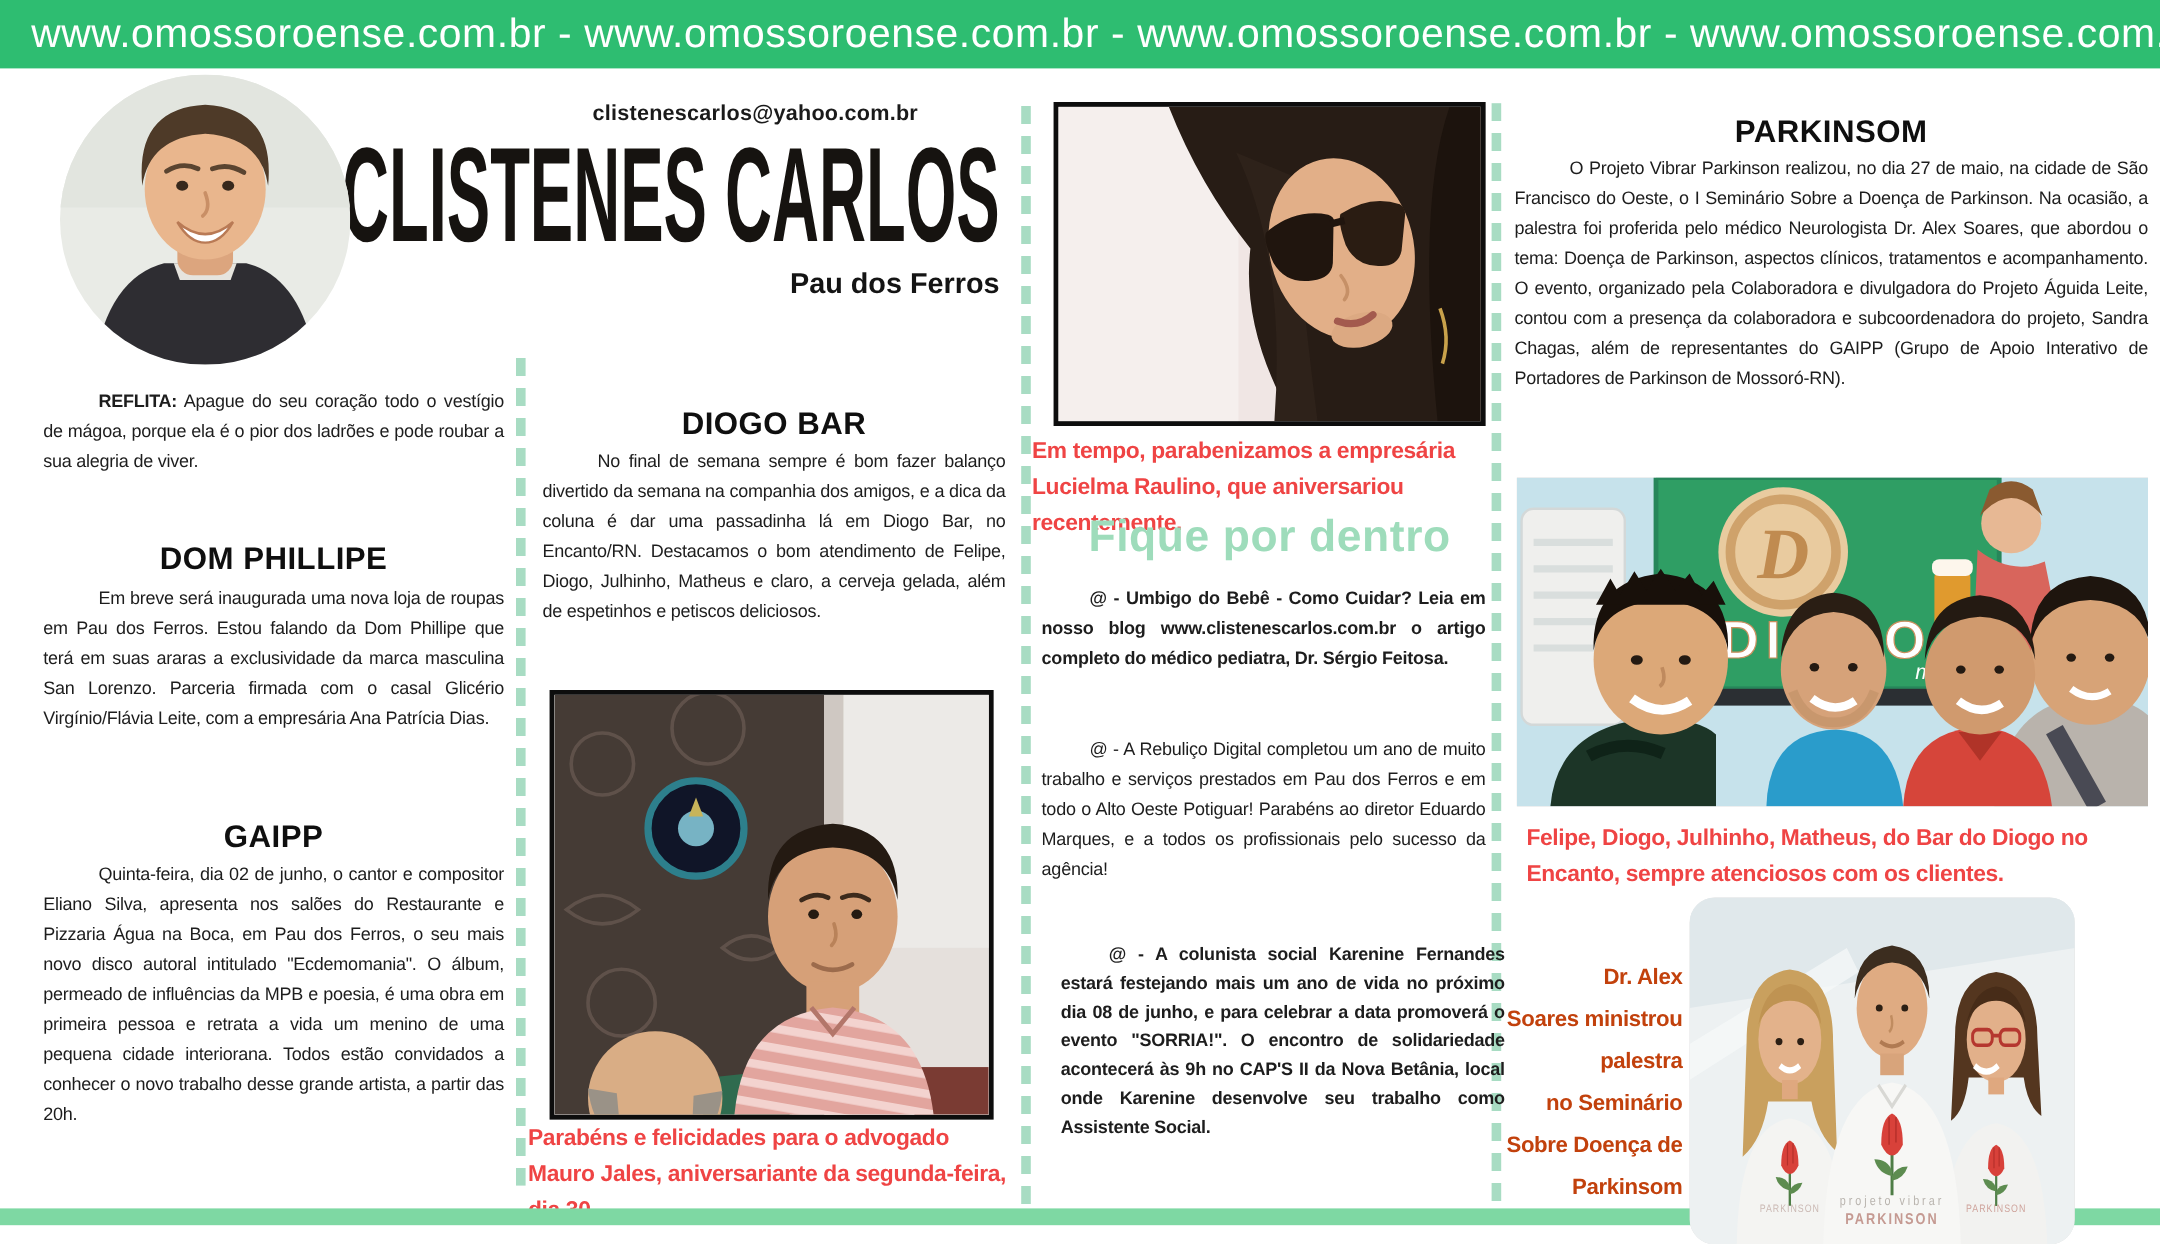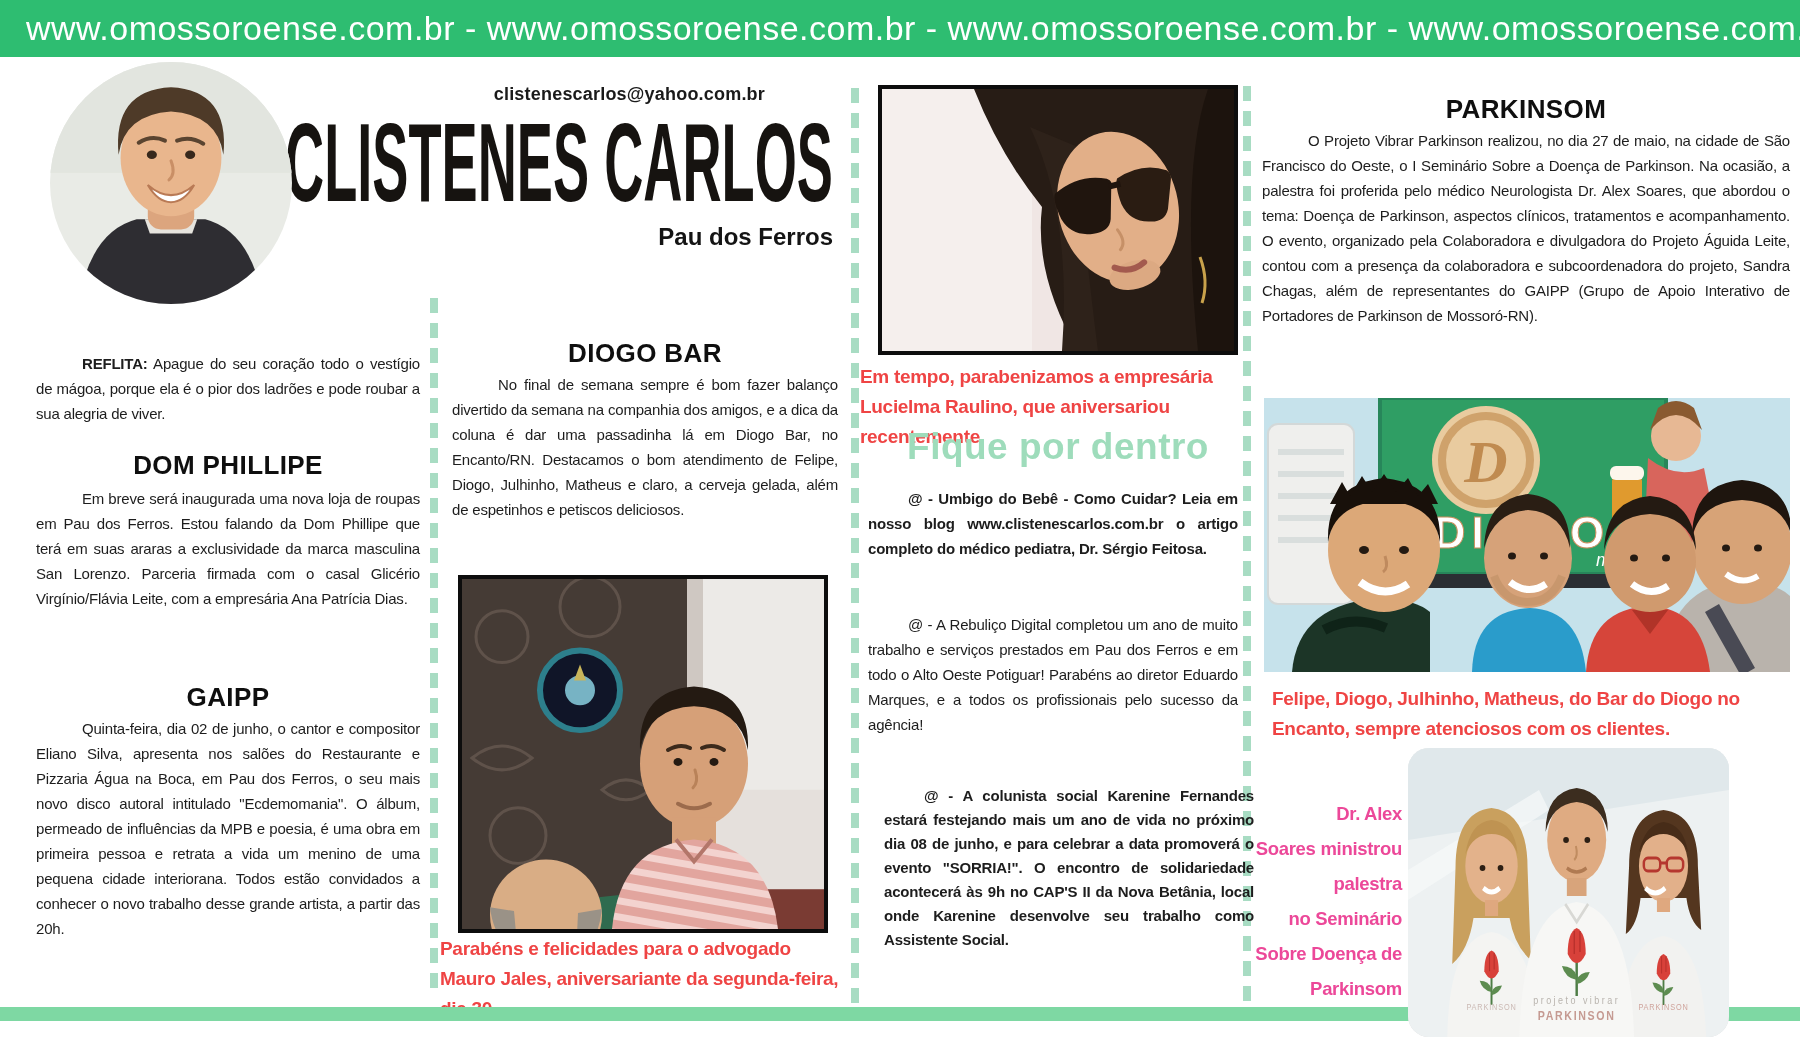--- a/index.html
+++ b/index.html
@@ -29,21 +29,21 @@
 
   
   .jtext{font-size:15px;line-height:25px;text-align:justify;letter-spacing:-0.2px;color:#1d1d1d;}
   .jtext p{margin:0;text-indent:46px;}
   .sec-heading{font-size:26px;font-weight:bold;text-align:center;color:#0f0f0f;margin:0;letter-spacing:.4px;}
   .caption{font-weight:bold;font-size:19px;line-height:30px;text-align:left;color:#ef4444;letter-spacing:-0.3px;}
   .fique{font-size:37px;font-weight:bold;text-align:center;color:#9edcbb;letter-spacing:.5px;}
   .bolditem{font-weight:bold;}
   .item3{line-height:24px;margin-left:16px;}
   .dralex{font-weight:bold;font-size:18.5px;line-height:35px;text-align:right;white-space:pre-line;
-          color:#ec4899;letter-spacing:-0.3px;}
+          color:#c2410c;letter-spacing:-0.3px;}
 
   
   .photo{overflow:hidden;background:#ddd;}
   .photo svg{display:block;width:100%;height:100%;}
   .pframe{border:4px solid #0d0d0d;}
   .photo2{left:458px;top:575px;width:362px;height:350px;}
   .photo3{left:878px;top:85px;width:352px;height:262px;}
   .photo4{left:1264px;top:398px;width:526px;height:274px;}
   .photo5{left:1408px;top:748px;width:321px;height:289px;z-index:3;border-radius:21px;}
 </style>
@@ -79,21 +79,21 @@
     <svg class="title-svg" viewBox="0 0 553 100">
       <text x="553" y="88" text-anchor="end" textLength="548" lengthAdjust="spacingAndGlyphs" font-family="Liberation Sans, sans-serif" font-weight="bold" font-size="112" fill="#161310">CLISTENES CARLOS</text>
     </svg>
     <div class="subtitle">Pau dos Ferros</div>
   </div>
 
   <div class="abs vdash d1"></div>
   <div class="abs vdash d2"></div>
   <div class="abs vdash d3"></div>
 
-  <div class="abs jtext" style="left:36px;top:322px;width:384px;margin-top:29px;">
+  <div class="abs jtext" style="left:36px;top:322px;width:384px;">
     <p><span style="font-weight:bold">REFLITA:</span><span> Apague do seu coração todo o vestígio de mágoa, porque ela é o pior dos ladrões e pode roubar a sua alegria de viver.</span></p>
   </div>
 
   <h3 class="abs sec-heading" style="left:36px;top:450px;width:384px;">DOM PHILLIPE</h3>
   <div class="abs jtext" style="left:36px;top:486px;width:384px;">
     <p>Em breve será inaugurada uma nova loja de roupas em Pau dos Ferros. Estou falando da Dom Phillipe que terá em suas araras a exclusividade da marca masculina San Lorenzo. Parceria firmada com o casal Glicério Virgínio/Flávia Leite, com a empresária Ana Patrícia Dias.</p>
   </div>
 
   <h3 class="abs sec-heading" style="left:36px;top:682px;width:384px;">GAIPP</h3>
   <div class="abs jtext" style="left:36px;top:716px;width:384px;">

